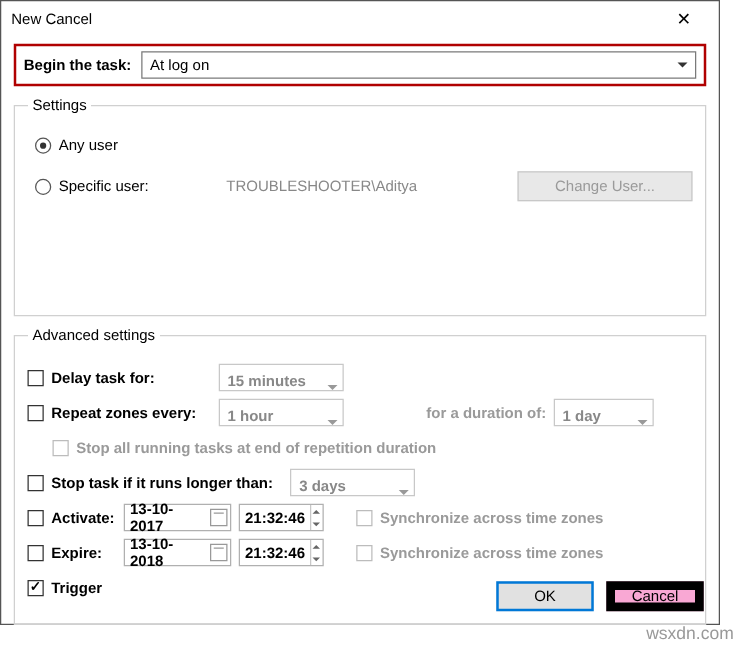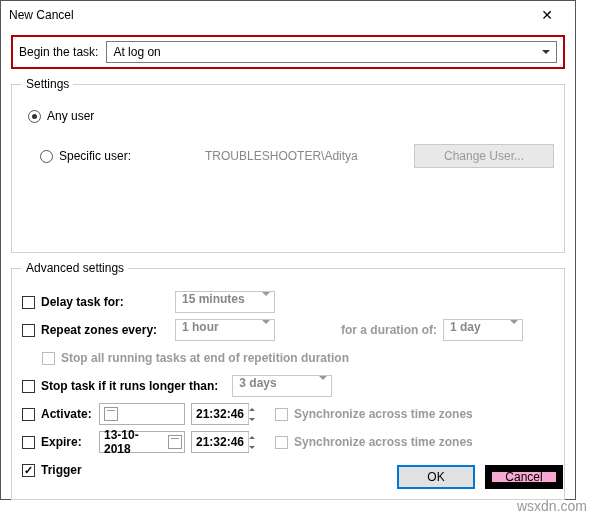--- a/index.html
+++ b/index.html
@@ -41,21 +41,21 @@
     padding: 6px 10px 10px 10px;
   }
   .begin-row {
     display: flex;
     align-items: center;
     gap: 8px;
     border: 2px solid #b00000;
     padding: 4px 6px;
     margin-bottom: 8px;
   }
-  .begin-row label { white-space: nowrap; }
+  .begin-row label { white-space: nowrap; font-weight: bold; }
   .begin-select {
     flex: 1;
     height: 22px;
     border: 1px solid #7a7a7a;
     background: #fff;
     display: flex;
     align-items: center;
     justify-content: space-between;
     padding: 0 6px;
     font-size: 12px;
@@ -130,37 +130,37 @@
     background: #fff;
     display: flex; align-items: center; justify-content: center;
     font-size: 10px;
   }
   .cb.disabled { border-color: #bcbcbc; color: #bcbcbc; }
   .cb.checked::after { content: "✓"; font-size: 11px; line-height: 1; }
   .combo {
     height: 22px;
     border: 1px solid #c8c8c8;
     background: #fff;
-    display: flex; align-items: flex-start; justify-content: space-between;
+    display: flex; align-items: flex-end; justify-content: space-between;
     padding: 0 4px 0 6px;
     color: #888;
     font-size: 12px;
   }
   .combo .chev { border-top-color: #999; }
   .datebox, .timebox {
     height: 22px;
     border: 1px solid #b0b0b0;
     background: #fff;
     display: flex; align-items: center;
     padding: 0 2px 0 4px;
     font-size: 12px;
     gap: 4px;
   }
   .datebox { width: 86px; justify-content: space-between; }
-  .timebox { width: 58px; justify-content: space-between; }
+  .timebox { width: 68px; justify-content: space-between; }
   .cal-glyph {
     width: 14px; height: 14px;
     border: 1px solid #999;
     position: relative;
   }
   .cal-glyph::after {
     content: "";
     position: absolute; left: 2px; top: 2px; right: 2px; height: 1px;
     background: #999;
   }
@@ -233,21 +233,21 @@
 
     <fieldset class="settings-box">
       <legend>Settings</legend>
 
       <div class="radio-row">
         <span class="radio checked"></span>
         <span>Any user</span>
       </div>
 
       <div class="user-row">
-        <div class="radio-row" style="margin:12px;">
+        <div class="radio-row" style="margin:0;">
           <span class="radio"></span>
           <span>Specific user:</span>
         </div>
         <span class="user-val">TROUBLESHOOTER\Aditya</span>
         <div class="change-btn">
           <span>Change User...</span>
         </div>
       </div>
     </fieldset>
 
@@ -288,20 +288,21 @@
         <div class="combo" style="width:100px;margin-left:8px">
           <span>3 days</span>
           <span class="chev"></span>
         </div>
       </div>
 
       <div class="adv-row">
         <span class="cb"></span>
         <span style="width:52px">Activate:</span>
         <div class="datebox">
+          <span>13-10-2017</span>
           <span class="cal-glyph"></span>
         </div>
         <div class="timebox">
           <span>21:32:46</span>
           <span class="spin">
               <span class="up"></span>
               <span class="down"></span>
             </span>
         </div>
         <span class="cb disabled" style="margin-left:20px"></span>

